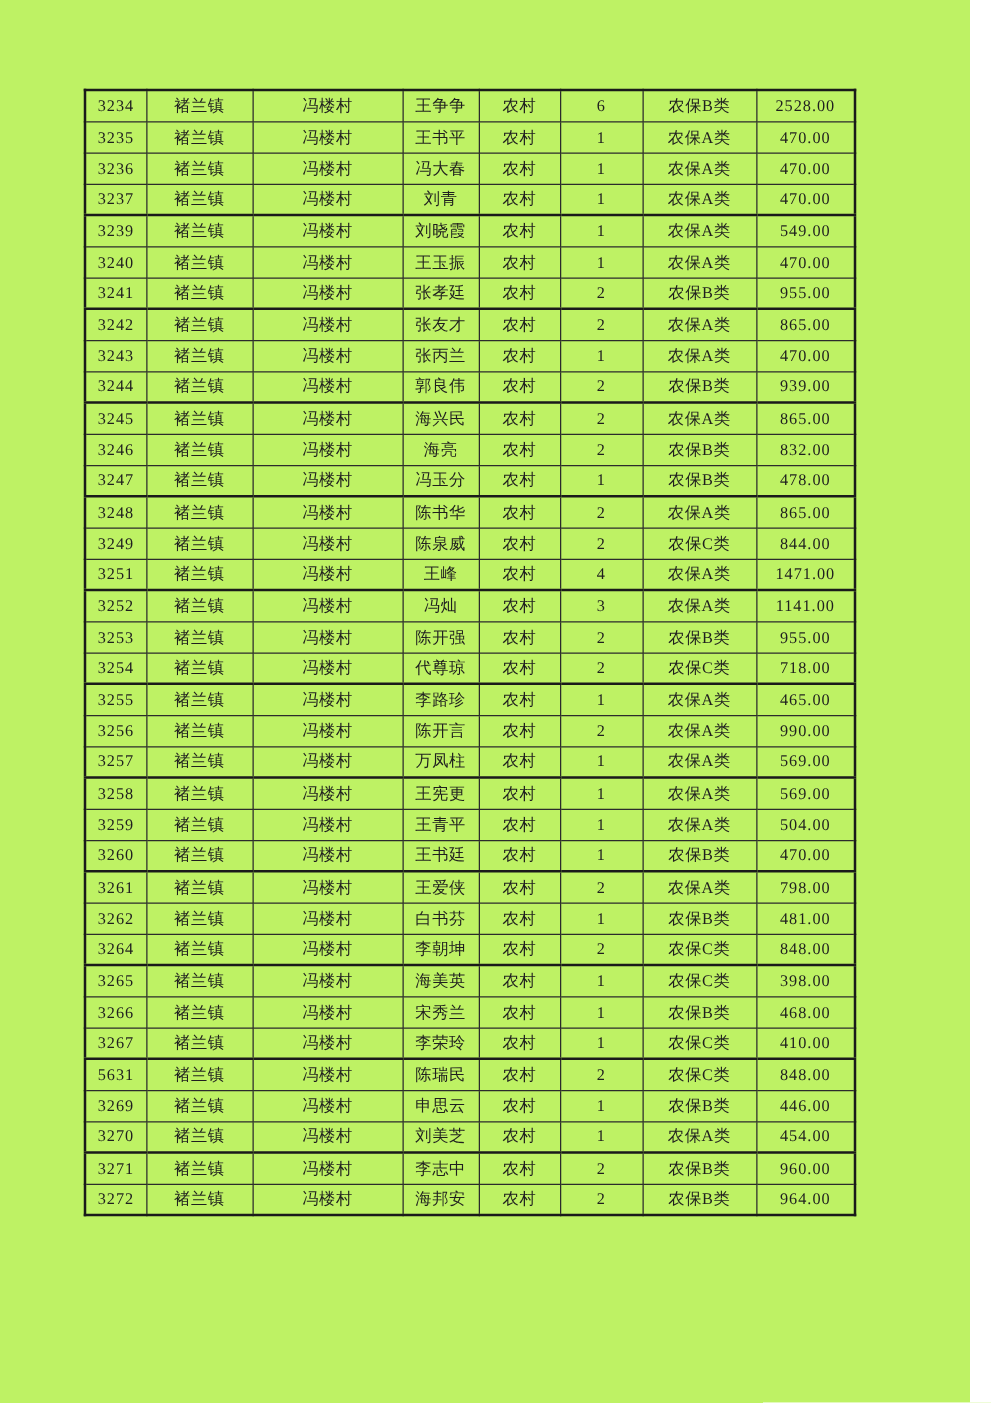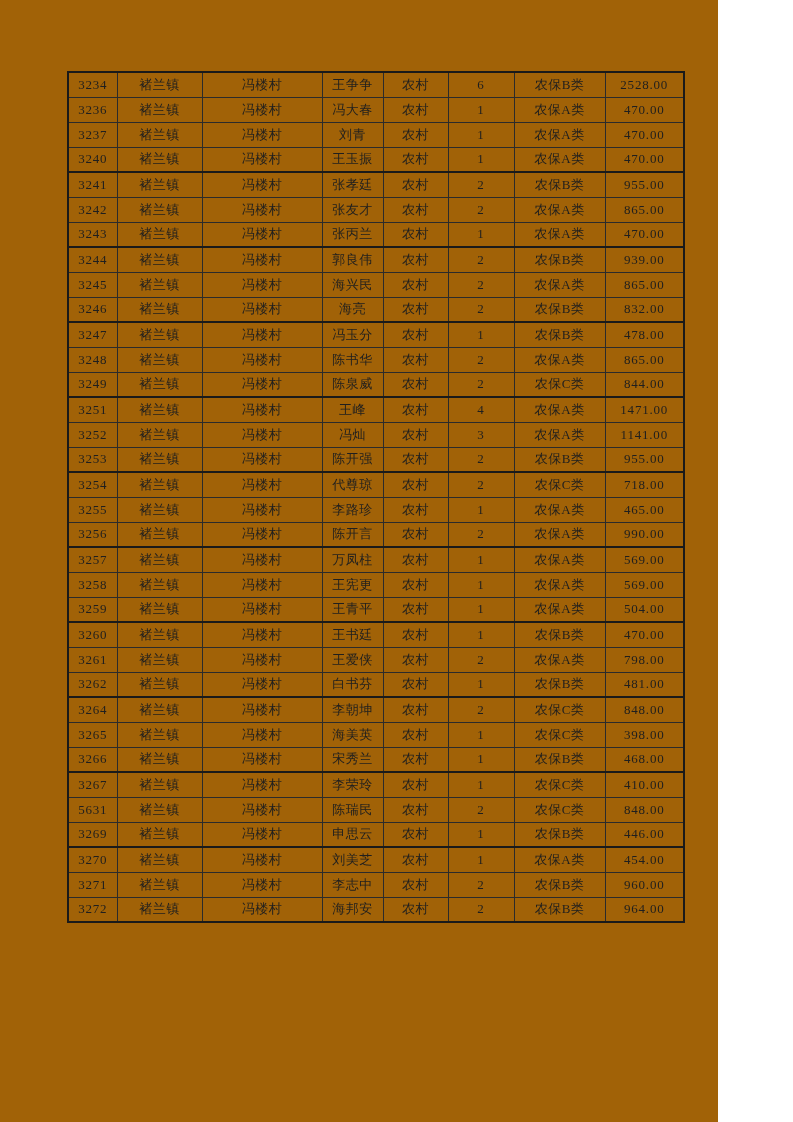--- a/index.html
+++ b/index.html
@@ -7,23 +7,23 @@
     padding: 0;
     background: #ffffff;
   }
   body {
     width: 793px;
     height: 1122px;
     font-family: "Liberation Serif", serif;
   }
   .page {
     position: relative;
-    width: 718px;
+    width: 776px;
     height: 1122px;
-    background: #a16207;
+    background: #bef264;
     overflow: hidden;
   }
   table.data-table {
     position: absolute;
     left: 67px;
     top: 71px;
     width: 616px;
     border-collapse: collapse;
     table-layout: fixed;
     border: 2px solid #1a1a1a;
@@ -73,38 +73,58 @@
           <td class="col-serial">3234</td>
           <td class="col-text">褚兰镇</td>
           <td class="col-text">冯楼村</td>
           <td class="col-text">王争争</td>
           <td class="col-text">农村</td>
           <td class="col-count">6</td>
           <td class="col-text">农保B类</td>
           <td class="col-amount">2528.00</td>
         </tr>
         <tr>
+          <td class="col-serial">3235</td>
+          <td class="col-text">褚兰镇</td>
+          <td class="col-text">冯楼村</td>
+          <td class="col-text">王书平</td>
+          <td class="col-text">农村</td>
+          <td class="col-count">1</td>
+          <td class="col-text">农保A类</td>
+          <td class="col-amount">470.00</td>
+        </tr>
+        <tr>
           <td class="col-serial">3236</td>
           <td class="col-text">褚兰镇</td>
           <td class="col-text">冯楼村</td>
           <td class="col-text">冯大春</td>
           <td class="col-text">农村</td>
           <td class="col-count">1</td>
           <td class="col-text">农保A类</td>
           <td class="col-amount">470.00</td>
         </tr>
         <tr>
           <td class="col-serial">3237</td>
           <td class="col-text">褚兰镇</td>
           <td class="col-text">冯楼村</td>
           <td class="col-text">刘青</td>
           <td class="col-text">农村</td>
           <td class="col-count">1</td>
           <td class="col-text">农保A类</td>
           <td class="col-amount">470.00</td>
+        </tr>
+        <tr>
+          <td class="col-serial">3239</td>
+          <td class="col-text">褚兰镇</td>
+          <td class="col-text">冯楼村</td>
+          <td class="col-text">刘晓霞</td>
+          <td class="col-text">农村</td>
+          <td class="col-count">1</td>
+          <td class="col-text">农保A类</td>
+          <td class="col-amount">549.00</td>
         </tr>
         <tr>
           <td class="col-serial">3240</td>
           <td class="col-text">褚兰镇</td>
           <td class="col-text">冯楼村</td>
           <td class="col-text">王玉振</td>
           <td class="col-text">农村</td>
           <td class="col-count">1</td>
           <td class="col-text">农保A类</td>
           <td class="col-amount">470.00</td>

